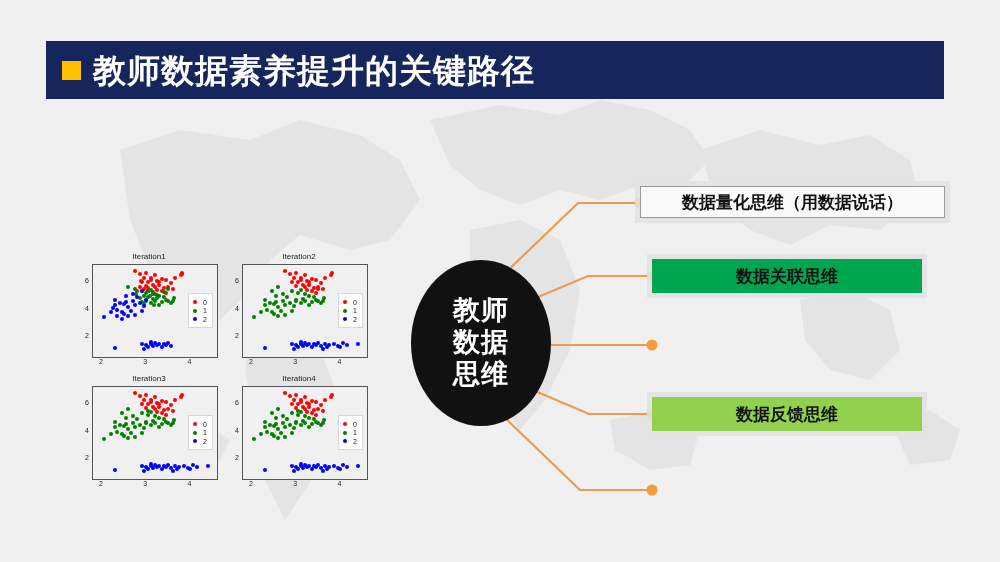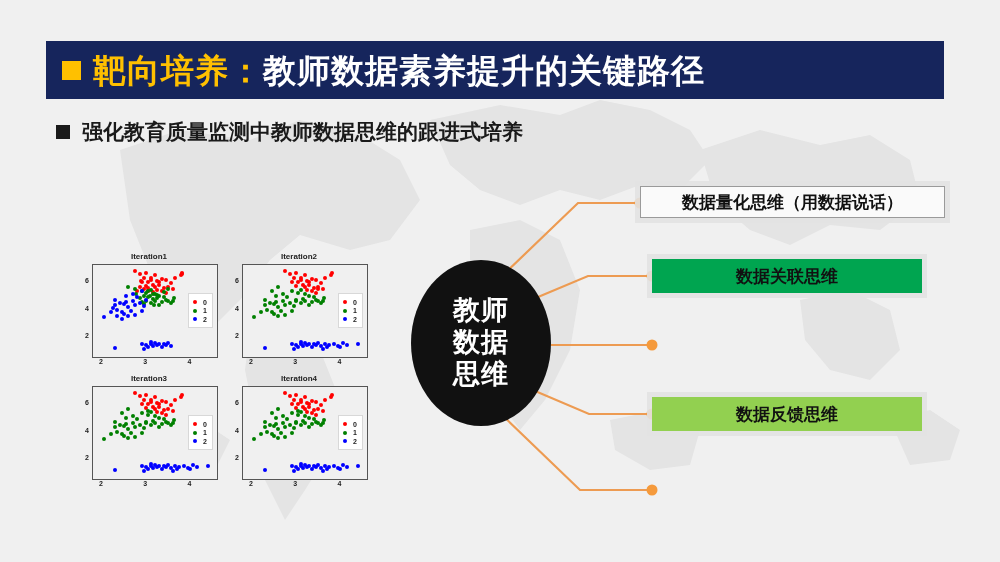--- a/index.html
+++ b/index.html
@@ -93,21 +93,20 @@
   
   #chart-grid {
     position: absolute;
     left: 74px;
     top: 252px;
     width: 300px;
     height: 245px;
     display: grid;
     grid-template-columns: 150px 150px;
     grid-template-rows: 122px 122px;
-    font-weight: bold;
   }
   .chart-cell {
     position: relative;
     width: 150px;
     height: 122px;
   }
   .chart-title {
     position: absolute;
     top: 0px;
     left: 0;
@@ -252,28 +251,23 @@
       <path d="M800 300 L850 290 L890 310 L900 350 L870 380 L830 370 L805 340 Z"></path>
       <path d="M610 420 L660 410 L700 430 L690 465 L650 470 L615 450 Z"></path>
       <path d="M890 420 L930 410 L960 430 L950 460 L910 465 Z"></path>
       <path d="M360 60 L430 50 L500 60 L540 80 L480 95 L410 90 L365 78 Z"></path>
       <path d="M155 430 L200 420 L230 440 L215 470 L175 465 Z"></path>
     </g>
   </svg>
 
   <div id="title-bar">
     <span id="title-bullet"></span>
-    <span class="title-text" id="title-lead">靶向培养：</span>
     <span class="title-text" id="title-rest">教师数据素养提升的关键路径</span>
   </div>
 
-  <div id="subhead">
-    <span id="subhead-bullet"></span>
-    <span id="subhead-text">强化教育质量监测中教师数据思维的跟进式培养</span>
-  </div>
 
 
   <div id="chart-grid">
       <div class="chart-cell">
         <div class="chart-title">Iteration1</div>
         <div class="chart-frame">
           <span class="chart-dot" style="background: rgb(255, 0, 0); left: 40.0714px; top: 4.27273px;"></span>
           <span class="chart-dot" style="background: rgb(255, 0, 0); left: 44.5px; top: 7.06061px;"></span>
           <span class="chart-dot" style="background: rgb(255, 0, 0); left: 51.1429px; top: 6.36364px;"></span>
           <span class="chart-dot" style="background: rgb(255, 0, 0); left: 48.9286px; top: 11.2424px;"></span>

